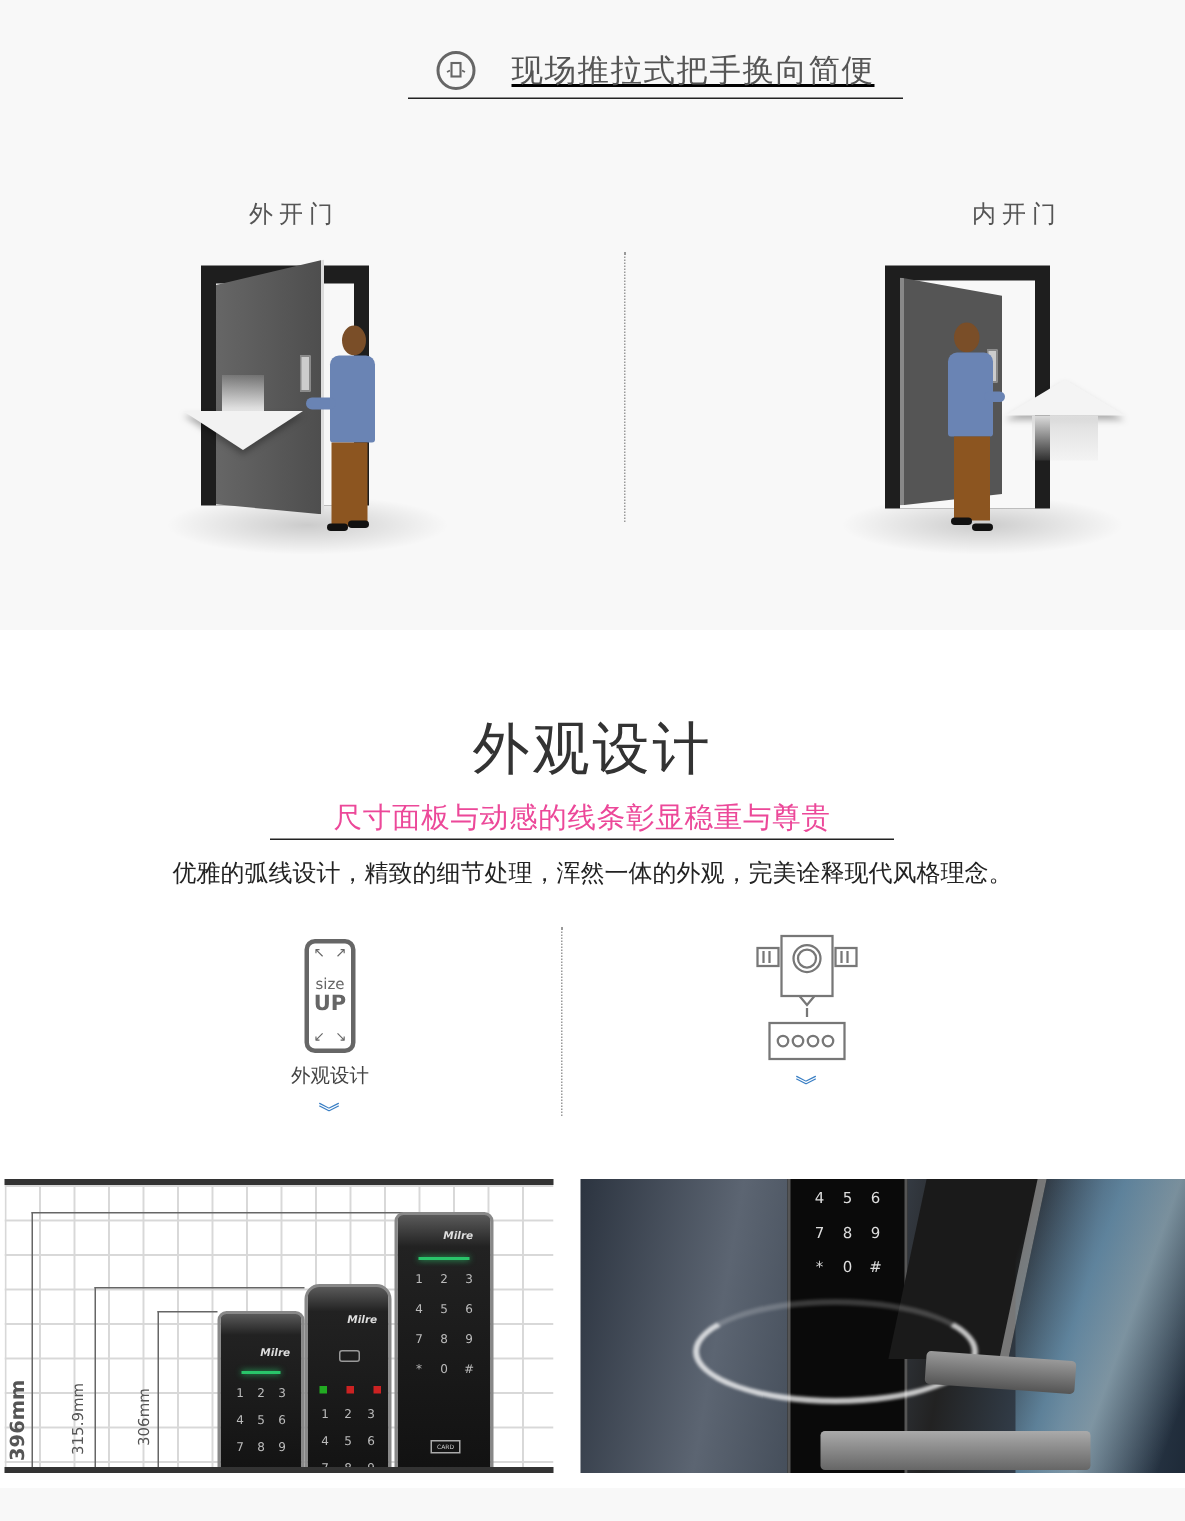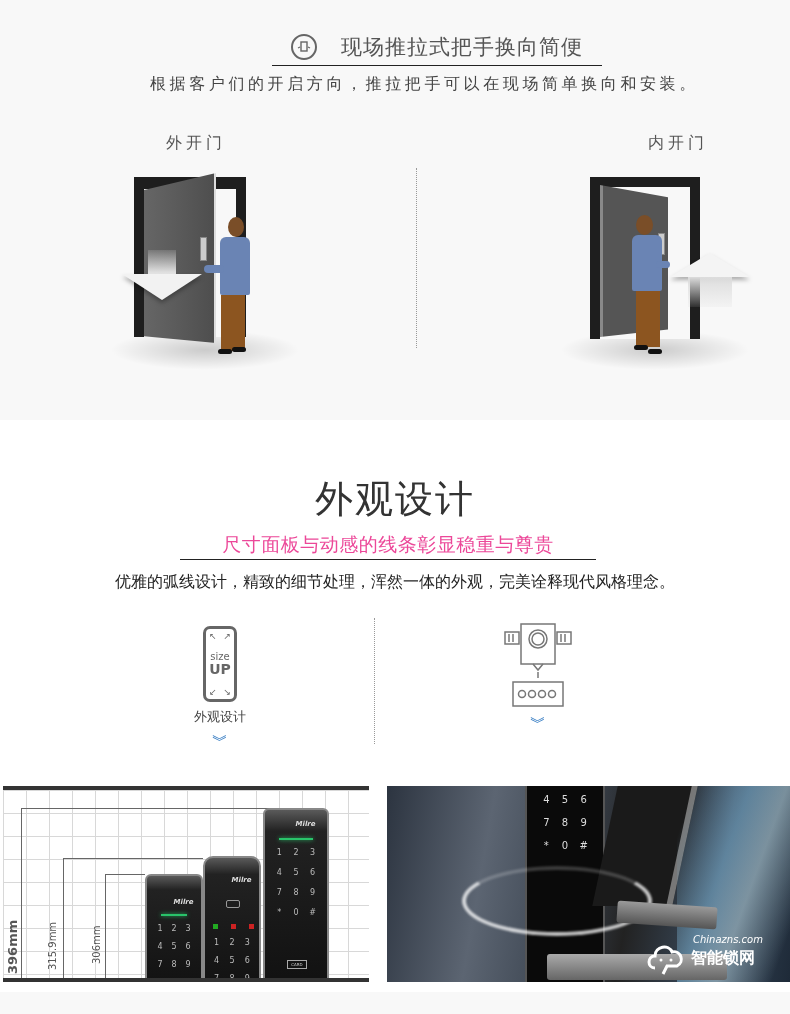--- a/index.html
+++ b/index.html
@@ -1,21 +1,21 @@
 <!DOCTYPE html>
 <html><head>
 <meta charset="utf-8">
 <style>
   * { margin:0; padding:0; box-sizing:border-box; }
   html, body { width:790px; height:1014px; overflow:hidden; background:#ffffff; font-family:"DejaVu Sans","Liberation Sans",sans-serif; }
   .page { position:relative; width:790px; height:1014px; }
 
   
   .sec1 { position:absolute; left:0; top:0; width:790px; height:420px; background:#f8f8f8; }
-  .s1-title { position:absolute; left:272px; top:28px; width:330px; height:38px; display:flex; align-items:center; justify-content:center; gap:24px; border-bottom:1.5px solid #222; }
+  .s1-title { position:absolute; left:272px; top:28px; width:330px; height:38px; display:flex; align-items:center; justify-content:center; gap:24px; border-bottom:1.5px solid #222;text-decoration:underline; }
   .s1-title-text { font-size:21px; color:#555; letter-spacing:1px; }
   .s1-icon { width:26px; height:26px; border:2px solid #666; border-radius:50%; display:flex; align-items:center; justify-content:center; }
   .s1-sub { position:absolute; left:0; right:0; top:74px; text-align:center; font-size:16px; color:#444; letter-spacing:3.6px; padding-left:150px; text-align:left; }
   .door-label { position:absolute; font-size:16px; color:#555; letter-spacing:4px; }
   .divider-v { position:absolute; width:0; border-left:1px dotted #999; }
 
   .door-illus { position:absolute; }
   .shadow { position:absolute; border-radius:50%; background:radial-gradient(ellipse at center, rgba(0,0,0,0.18) 0%, rgba(0,0,0,0) 70%); }
 
   
@@ -46,21 +46,20 @@
   <section class="sec1">
     <div class="s1-title">
       <span class="s1-icon">
         <svg width="16" height="16" viewBox="0 0 16 16">
             <rect x="5" y="3" width="6" height="9" fill="none" stroke="#666" stroke-width="1.4"></rect>
             <path d="M2 9 L4 8 M14 9 L12 8" stroke="#666" stroke-width="1.2"></path>
           </svg>
       </span>
       <span class="s1-title-text">现场推拉式把手换向简便</span>
     </div>
-    <div class="s1-sub">根据客户们的开启方向，推拉把手可以在现场简单换向和安装。</div>
 
     <div class="door-label" style="left:166px;top:133px;">外开门</div>
     <div class="door-label" style="left:604px;top:133px;margin-left:44px;">内开门</div>
 
     <div class="divider-v" style="left:416px;top:168px;height:180px;"></div>
 
     <div class="door-illus" style="left:100px;top:165px;width:200px;height:210px;">
       <div class="shadow" style="left:10px;top:165px;width:190px;height:40px;"></div>
       <div style="position:absolute;left:34px;top:12px;width:112px;height:160px;background:#1e1e1e;"></div>
       <div style="position:absolute;left:44px;top:24px;width:92px;height:148px;background:#f8f8f8;"></div>
@@ -229,26 +228,17 @@
             <span>*</span>
             <span>0</span>
             <span>#</span>
         </div>
       </div>
       <div style="position:absolute;left:218px;top:0;width:80px;height:120px;background:#1a1a1a;border-right:6px solid #777;transform:skewX(-12deg);"></div>
       <div style="position:absolute;left:290px;top:0;width:113px;height:196px;background:linear-gradient(110deg,transparent 10%,rgba(120,170,200,0.6) 40%,rgba(200,230,240,0.5) 60%,transparent 90%);"></div>
       <div style="position:absolute;left:75px;top:80px;width:190px;height:70px;border:4px solid rgba(255,255,255,0.75);border-radius:50%;border-top-color:rgba(255,255,255,0.2);filter:blur(1px);"></div>
       <div style="position:absolute;left:230px;top:118px;width:100px;height:22px;background:linear-gradient(180deg,#9a9a9a,#555);border-radius:3px;transform:rotate(4deg);"></div>
       <div style="position:absolute;left:160px;top:168px;width:180px;height:26px;background:linear-gradient(180deg,#aaa,#666);border-radius:3px;"></div>
-      <div style="position:absolute;left:258px;top:148px;width:145px;height:48px;">
-        <svg style="position:absolute;left:0;top:6px;" width="42" height="36" viewBox="0 0 42 36">
-            <path d="M10 28 C2 28 2 16 10 16 C10 6 24 4 27 12 C36 10 40 22 32 26 L22 26 L18 34" fill="none" stroke="#fff" stroke-width="3"></path>
-            <circle cx="16" cy="20" r="1.5" fill="#fff"></circle>
-            <circle cx="26" cy="20" r="1.5" fill="#fff"></circle>
-          </svg>
-        <div style="position:absolute;left:48px;top:0;color:#fff;font-size:10px;font-style:italic;">Chinazns.com</div>
-        <div style="position:absolute;left:46px;top:14px;color:#fff;font-size:16px;font-weight:bold;">智能锁网</div>
-      </div>
     </div>
 
     <div class="bottom-band"></div>
   </section>
 </div>
 
 </body></html>

